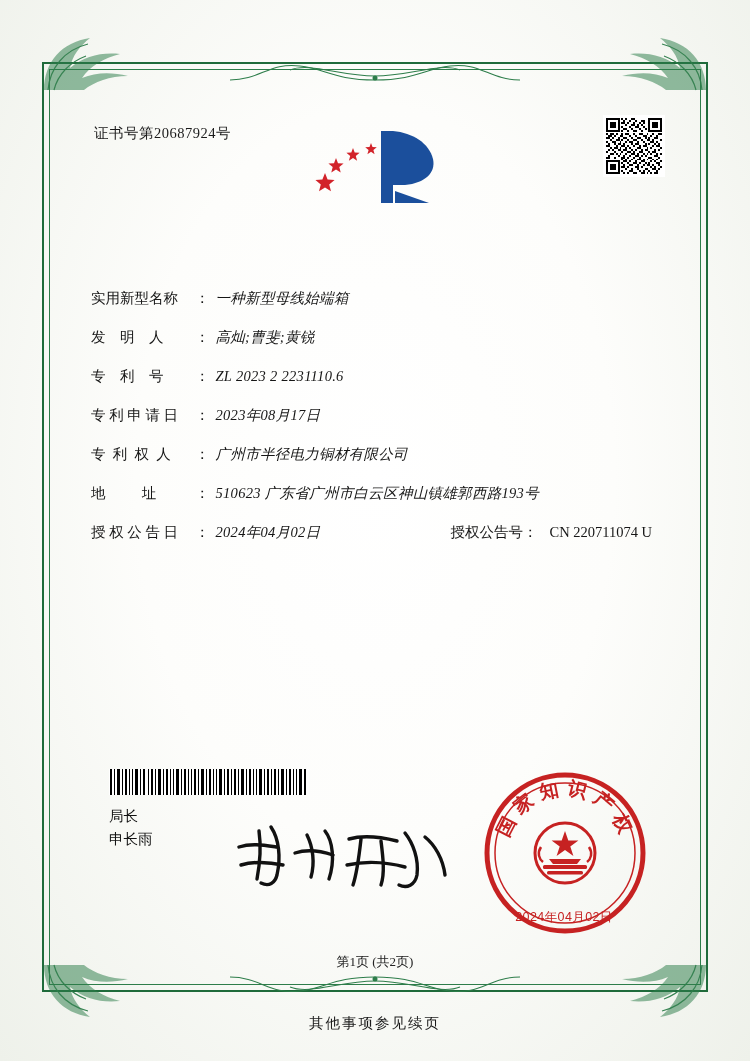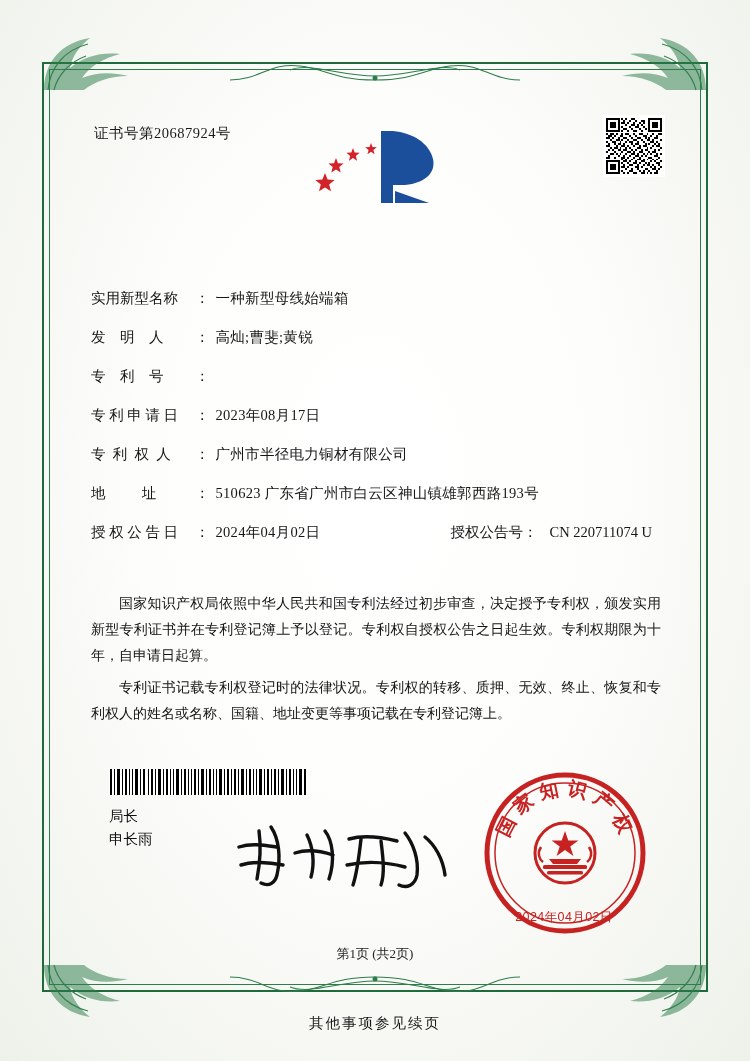--- a/index.html
+++ b/index.html
@@ -164,20 +164,21 @@
     letter-spacing: 0;
     white-space: pre;
   }
   .f-colon {
     flex: 0 0 auto;
     margin-right: 6px;
   }
   .f-value {
     flex: 1 1 auto;
     letter-spacing: .3px;
+    font-style: italic;
   }
   .field-row.two-col .f-value { flex: 0 0 215px; }
   .f-label2 {
     flex: 0 0 auto;
     margin-left: 20px;
     white-space: pre;
   }
   .f-value2 { flex: 1 1 auto; margin-left: 6px; }
 
   .paragraphs {
@@ -238,21 +239,21 @@
     width: 160px;
     text-align: center;
     font-size: 12.5px;
     color: #c62222;
     letter-spacing: .4px;
     font-family: "Liberation Sans", sans-serif;
   }
 
   .page-num {
     position: absolute;
-    bottom: 22px;
+    bottom: 14px;
     left: 0;
     width: 100%;
     text-align: center;
     font-size: 13px;
     color: #222;
     margin-top: 10px;
   }
 
   .footer-note {
     position: absolute;
@@ -587,20 +588,21 @@
 
       <div class="field-row">
         <span class="f-label">发    明    人</span>
         <span class="f-colon">：</span>
         <span class="f-value">高灿;曹斐;黄锐</span>
       </div>
 
       <div class="field-row">
         <span class="f-label">专    利    号</span>
         <span class="f-colon">：</span>
+        <span class="f-value">ZL 2023 2 2231110.6</span>
       </div>
 
       <div class="field-row">
         <span class="f-label">专 利 申 请 日</span>
         <span class="f-colon">：</span>
         <span class="f-value">2023年08月17日</span>
       </div>
 
       <div class="field-row">
         <span class="f-label">专  利  权  人</span>
@@ -617,24 +619,20 @@
       <div class="field-row two-col">
         <span class="f-label">授 权 公 告 日</span>
         <span class="f-colon">：</span>
         <span class="f-value">2024年04月02日</span>
         <span class="f-label2">授权公告号</span>
         <span class="f-colon">：</span>
         <span class="f-value2">CN 220711074 U</span>
       </div>
     </div>
 
-    <div class="paragraphs">
-      <p>国家知识产权局依照中华人民共和国专利法经过初步审查，决定授予专利权，颁发实用新型专利证书并在专利登记簿上予以登记。专利权自授权公告之日起生效。专利权期限为十年，自申请日起算。</p>
-      <p>专利证书记载专利权登记时的法律状况。专利权的转移、质押、无效、终止、恢复和专利权人的姓名或名称、国籍、地址变更等事项记载在专利登记簿上。</p>
-    </div>
 
     <div class="barcode">
       <svg viewBox="0 0 200 26" shape-rendering="crispEdges">
         <rect width="200" height="26" fill="#fff"></rect>
         <g fill="#000">
           <rect x="1" y="0" width="2" height="26"></rect>
             <rect x="5" y="0" width="1" height="26"></rect>
           <rect x="8" y="0" width="3" height="26"></rect>
             <rect x="13" y="0" width="1" height="26"></rect>
           <rect x="16" y="0" width="2" height="26"></rect>

